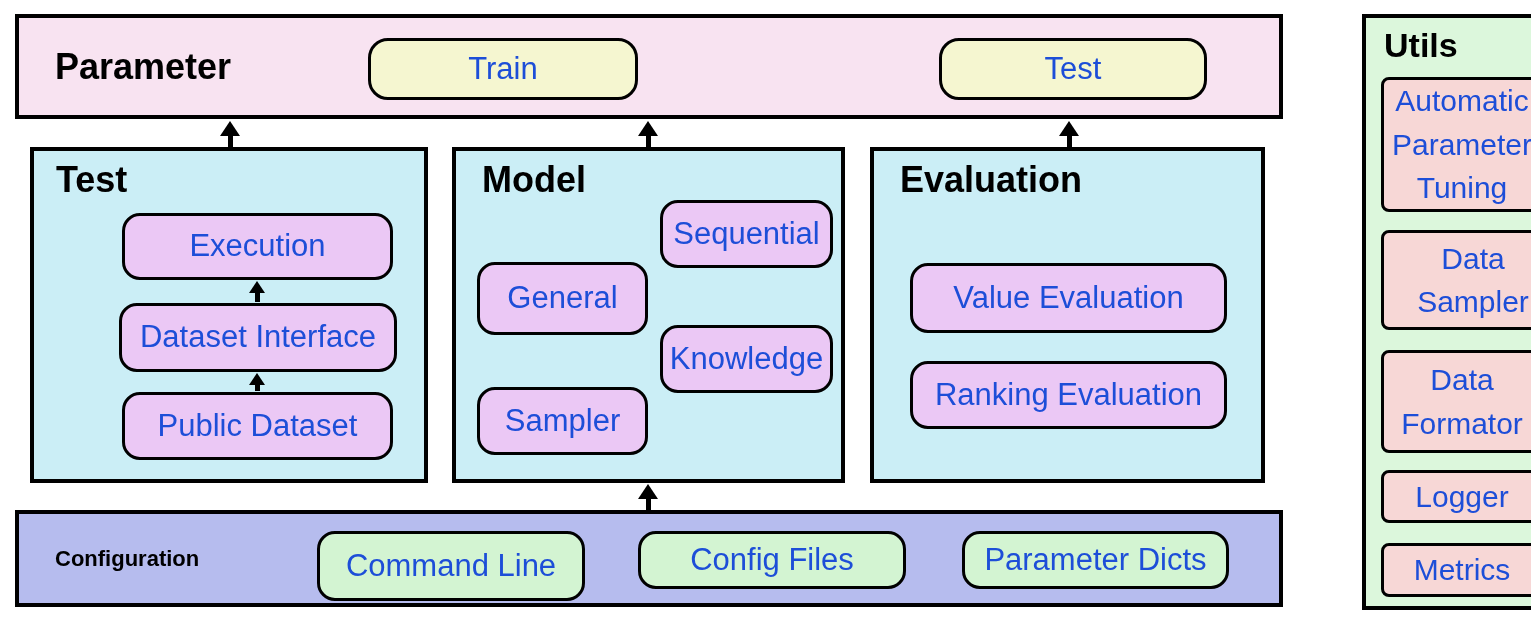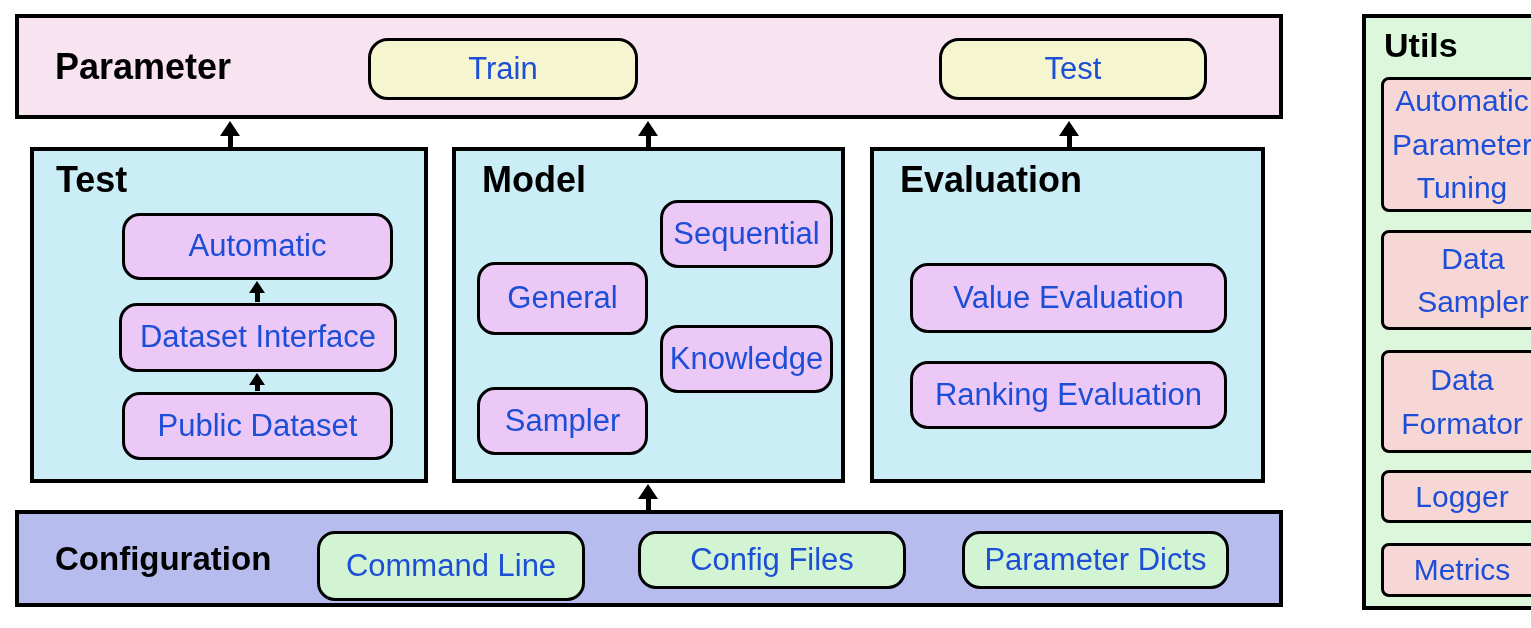--- a/index.html
+++ b/index.html
@@ -75,21 +75,21 @@
 <div id="canvas">
 
   <div class="panel" id="execution">
     <div class="panel-title vcenter" style="left:36px;">Parameter</div>
     <div class="node yellow" style="left:349px; top:20px; width:270px; height:62px;">Train</div>
     <div class="node yellow" style="left:920px; top:20px; width:268px; height:62px;">Test</div>
   </div>
 
   <div class="panel" id="data">
     <div class="panel-title" style="left:22px; top:8px;">Test</div>
-    <div class="node purple" style="left:88px; top:62px; width:271px; height:67px;">Automatic</div>
+    <div class="node purple" style="left:88px; top:62px; width:271px; height:67px;">Execution</div>
     <div class="node purple" style="left:85px; top:152px; width:278px; height:69px;">Dataset Interface</div>
     <div class="node purple" style="left:88px; top:241px; width:271px; height:68px;">Public Dataset</div>
     <div class="arrow-up sm" style="left:215px; top:130px; height:21px;">
         <div class="head"></div>
         <div class="shaft"></div>
       </div>
     <div class="arrow-up sm" style="left:215px; top:222px; height:18px;">
         <div class="head"></div>
         <div class="shaft"></div>
       </div>
@@ -103,21 +103,21 @@
     <div class="node purple" style="left:21px; top:236px; width:171px; height:68px;">Sampler</div>
   </div>
 
   <div class="panel" id="evaluation">
     <div class="panel-title" style="left:26px; top:8px;">Evaluation</div>
     <div class="node purple" style="left:36px; top:112px; width:317px; height:70px;">Value Evaluation</div>
     <div class="node purple" style="left:36px; top:210px; width:317px; height:68px;">Ranking Evaluation</div>
   </div>
 
   <div class="panel" id="configuration">
-    <div class="panel-title vcenter" style="left:36px; font-size:33px;">Configuration</div>
+    <div class="panel-title vcenter" style="left:36px; font-size:22px;">Configuration</div>
     <div class="node green" style="left:298px; top:17px; width:268px; height:70px;">Command Line</div>
     <div class="node green" style="left:619px; top:17px; width:268px; height:58px;">Config Files</div>
     <div class="node green" style="left:943px; top:17px; width:267px; height:58px;">Parameter Dicts</div>
   </div>
 
   <div class="panel" id="utils">
     <div class="panel-title" style="left:18px; top:8px; font-size:34px;">Utils</div>
     <div class="node pink" style="left:15px; top:59px; width:162px; height:135px;">Automatic Parameter Tuning</div>
     <div class="node pink" style="left:15px; top:212px; width:162px; height:100px;padding-left:22px;">Data Sampler</div>
     <div class="node pink" style="left:15px; top:332px; width:162px; height:103px;">Data Formator</div>

